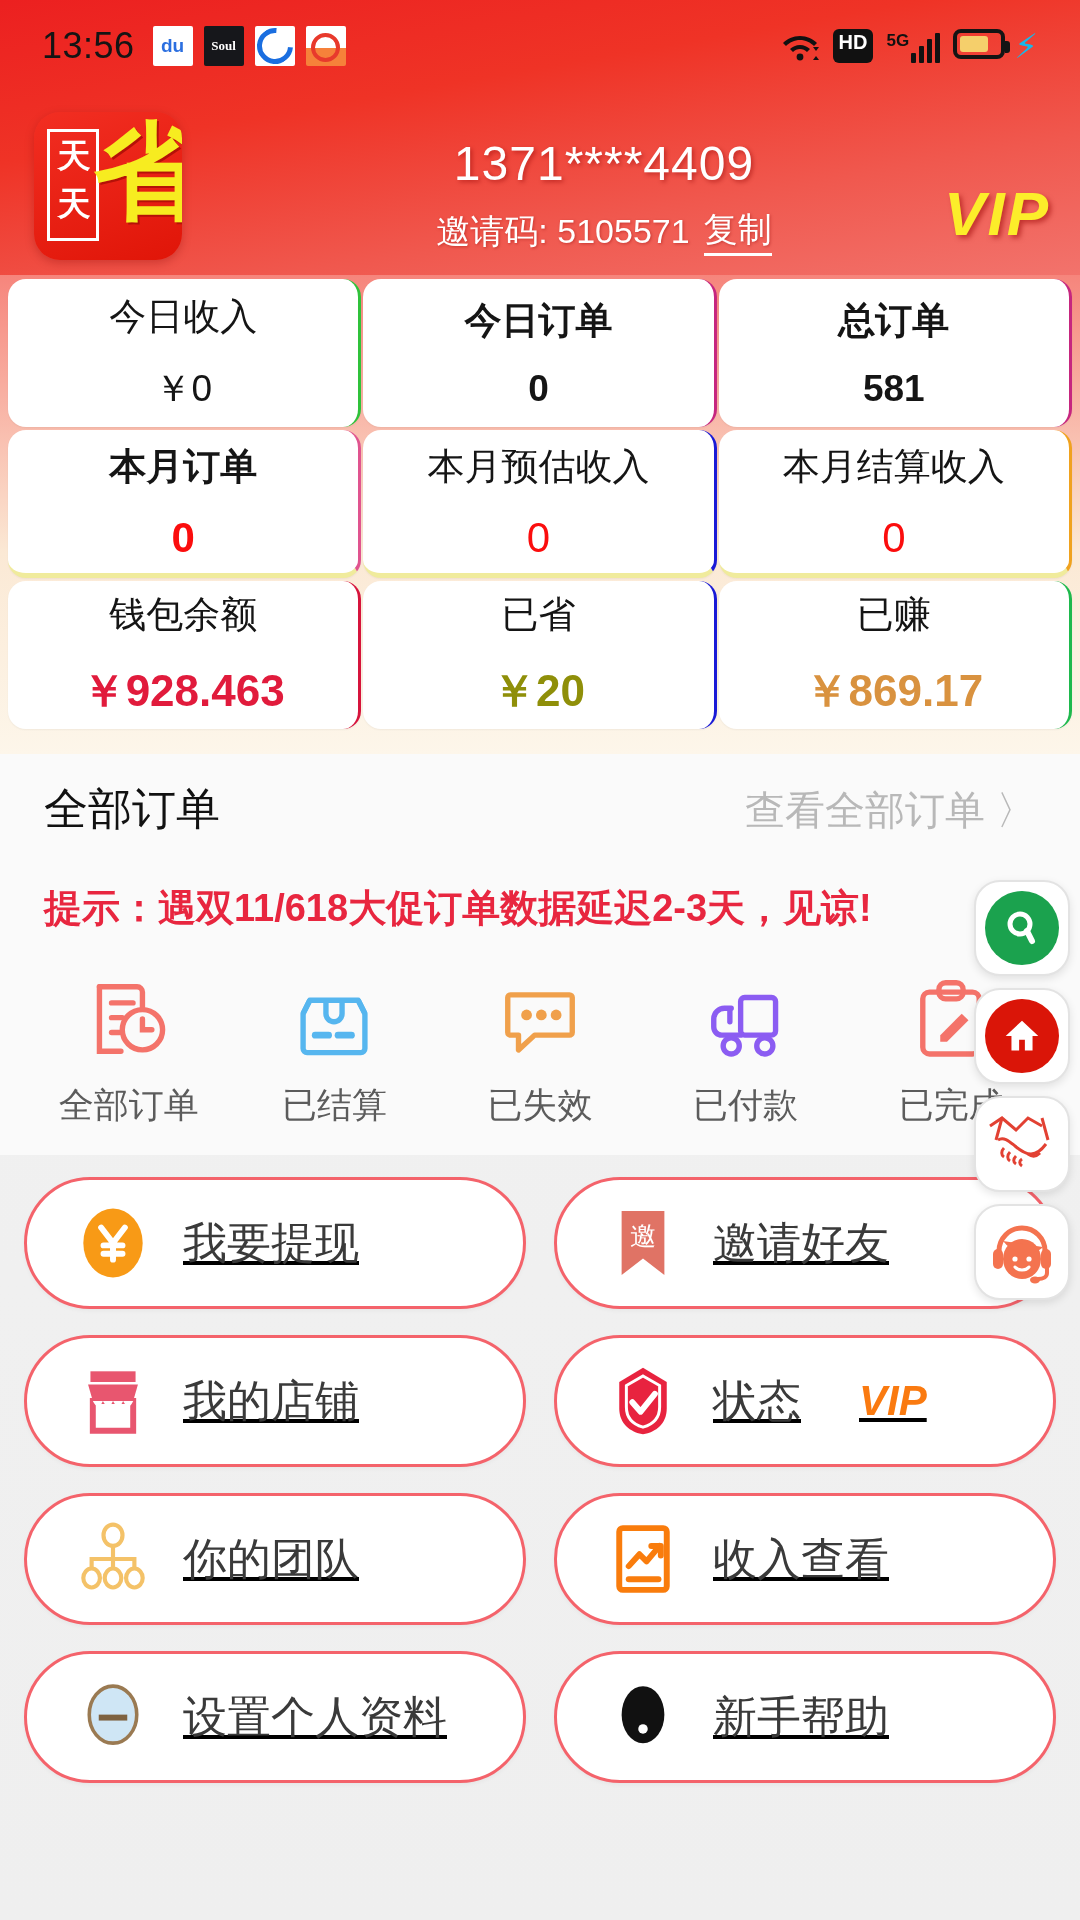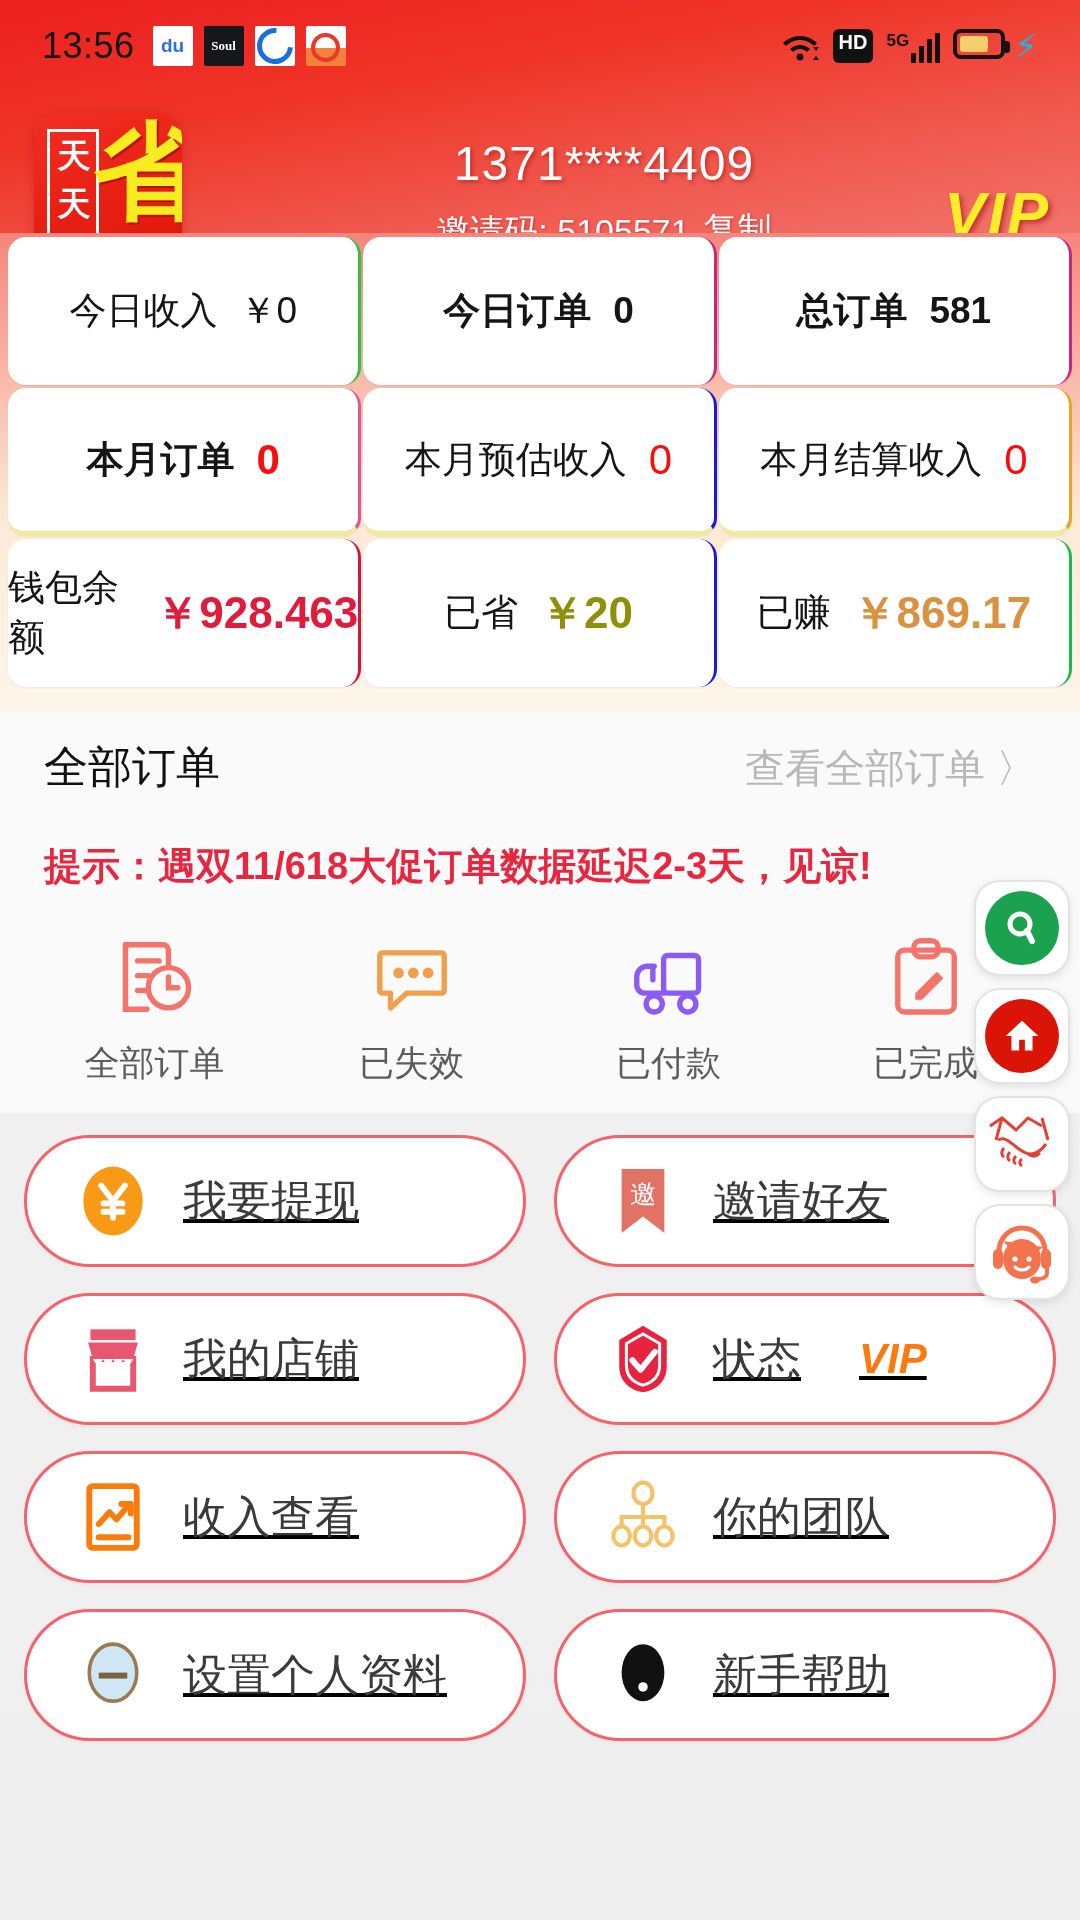--- a/index.html
+++ b/index.html
@@ -9,21 +9,21 @@
     overflow: hidden;
   }
   body {
     background: linear-gradient(180deg, #f2f2f2 0%, #efefef 100%);
     position: relative;
   }
 
   
   .header {
     position: relative;
-    height: 233px;
+    height: 275px;
     background: linear-gradient(170deg, #ec2020 0%, #ef3326 35%, #f0584e 70%, #f2736c 100%);
     overflow: hidden;
   }
   .statusbar {
     height: 92px;
     display: flex;
     align-items: center;
     padding: 0 42px;
     color: #111;
   }
@@ -107,21 +107,21 @@
 
   
   .statswrap{
     position:relative;
     background: linear-gradient(180deg,#f6857c 0%, #fbe9d5 58%, #fdf6ea 100%);
     padding: 4px 8px 22px 8px;
   }
   .statrow{ display:flex; gap:2px; margin-bottom:3px; }
   .statcell{
     flex:1 1 0; background:#fff; height:148px;
-    display:flex; flex-direction:row; align-items:center; justify-content:center;
+    display:flex; flex-direction:column; align-items:center; justify-content:center;
     gap:22px; border-radius: 18px;
     box-shadow: 0 1px 2px rgba(0,0,0,0.05);
   }
   .statcell .lab{ font-size:37px; color:#151515; }
   .statcell .val{ font-size:37px; color:#151515; }
   .statcell.b-green{ border-right:3px solid #2fc23a; }
   .statcell.b-magenta{ border-right:3px solid #c6267f;font-weight:bold; }
   .statcell.b-pink{ border-right:3px solid #e0548f;font-weight:bold; }
   .statcell.b-blue{ border-right:3px solid #1a1ad6; }
   .statcell.b-orange{ border-right:3px solid #f0a21e; }
@@ -306,20 +306,30 @@
         <path d="M10 8v48h16" fill="none" stroke="#f4736a" stroke-width="4" stroke-linecap="round"></path>
         <line x1="19" y1="20" x2="35" y2="20" stroke="#f4736a" stroke-width="4" stroke-linecap="round"></line>
         <line x1="19" y1="31" x2="27" y2="31" stroke="#f4736a" stroke-width="4" stroke-linecap="round"></line>
         <line x1="19" y1="42" x2="25" y2="42" stroke="#f4736a" stroke-width="4" stroke-linecap="round"></line>
         <circle cx="42" cy="40" r="15" fill="none" stroke="#f4736a" stroke-width="4"></circle>
         <path d="M42 32v8h7" fill="none" stroke="#f4736a" stroke-width="4" stroke-linecap="round"></path>
       </svg>
       <span class="olab">全部订单</span>
     </div>
 
+    <div class="oitem">
+      <svg class="osvg" viewBox="0 0 64 64">
+        <path d="M14 18h36l5 10v26a3 3 0 0 1-3 3H12a3 3 0 0 1-3-3V28z" fill="none" stroke="#56b6ef" stroke-width="4" stroke-linejoin="round"></path>
+        <path d="M14 18l-5 10M50 18l5 10" stroke="#56b6ef" stroke-width="4"></path>
+        <path d="M26 18v10a6 6 0 0 0 12 0V18" fill="none" stroke="#56b6ef" stroke-width="4"></path>
+        <line x1="18" y1="44" x2="28" y2="44" stroke="#56b6ef" stroke-width="5" stroke-linecap="round"></line>
+        <line x1="35" y1="44" x2="45" y2="44" stroke="#56b6ef" stroke-width="5" stroke-linecap="round"></line>
+      </svg>
+      <span class="olab">已结算</span>
+    </div>
 
     <div class="oitem">
       <svg class="osvg" viewBox="0 0 64 64">
         <path d="M10 14h44a2 2 0 0 1 2 2v26a2 2 0 0 1-2 2H28l-12 11V44h-6a2 2 0 0 1-2-2V16a2 2 0 0 1 2-2z" fill="none" stroke="#f0a04b" stroke-width="4" stroke-linejoin="round"></path>
         <circle cx="22" cy="29" r="4" fill="#f0a04b"></circle>
         <circle cx="33" cy="29" r="4" fill="#f0a04b"></circle>
         <circle cx="44" cy="29" r="4" fill="#f0a04b"></circle>
       </svg>
       <span class="olab">已失效</span>
     </div>
@@ -382,36 +392,36 @@
         <path d="M23 33l7 8 12-15" fill="none" stroke="#fff" stroke-width="5" stroke-linecap="round" stroke-linejoin="round"></path>
       </svg>
       <span class="mlabel">状态</span>
       <span class="msub">VIP</span>
     </div>
   </div>
 
   <div class="mrow">
     <div class="mbtn">
       <svg class="msvg" viewBox="0 0 64 64">
-        <rect x="12" y="6" width="40" height="52" rx="3" fill="none" stroke="#f97c0c" stroke-width="5"></rect>
-        <path d="M20 38l9-10 6 6 11-13" fill="none" stroke="#f97c0c" stroke-width="5" stroke-linecap="round" stroke-linejoin="round"></path>
-        <path d="M39 21h8v8" fill="none" stroke="#f97c0c" stroke-width="5" stroke-linecap="round" stroke-linejoin="round"></path>
-        <line x1="20" y1="49" x2="45" y2="49" stroke="#f97c0c" stroke-width="5" stroke-linecap="round"></line>
-      </svg>
-      <span class="mlabel">收入查看</span>
-    </div>
-    <div class="mbtn">
-      <svg class="msvg" viewBox="0 0 64 64">
         <ellipse cx="32" cy="12" rx="8" ry="9" fill="none" stroke="#f4c268" stroke-width="3.5"></ellipse>
         <path d="M32 21v11M14 40v-8h36v8M32 32v8" fill="none" stroke="#f4c268" stroke-width="3.5"></path>
         <ellipse cx="14" cy="48" rx="7" ry="8" fill="none" stroke="#f4c268" stroke-width="3.5"></ellipse>
         <ellipse cx="32" cy="48" rx="7" ry="8" fill="none" stroke="#f4c268" stroke-width="3.5"></ellipse>
         <ellipse cx="50" cy="48" rx="7" ry="8" fill="none" stroke="#f4c268" stroke-width="3.5"></ellipse>
       </svg>
       <span class="mlabel">你的团队</span>
+    </div>
+    <div class="mbtn">
+      <svg class="msvg" viewBox="0 0 64 64">
+        <rect x="12" y="6" width="40" height="52" rx="3" fill="none" stroke="#f97c0c" stroke-width="5"></rect>
+        <path d="M20 38l9-10 6 6 11-13" fill="none" stroke="#f97c0c" stroke-width="5" stroke-linecap="round" stroke-linejoin="round"></path>
+        <path d="M39 21h8v8" fill="none" stroke="#f97c0c" stroke-width="5" stroke-linecap="round" stroke-linejoin="round"></path>
+        <line x1="20" y1="49" x2="45" y2="49" stroke="#f97c0c" stroke-width="5" stroke-linecap="round"></line>
+      </svg>
+      <span class="mlabel">收入查看</span>
     </div>
   </div>
 
   <div class="mrow">
     <div class="mbtn">
       <svg class="msvg" viewBox="0 0 64 64">
         <ellipse cx="32" cy="30" rx="20" ry="24" fill="#cfe6f5" stroke="#9a7a52" stroke-width="3"></ellipse>
         <rect x="20" y="30" width="24" height="5" fill="#7e6240"></rect>
       </svg>
       <span class="mlabel">设置个人资料</span>

